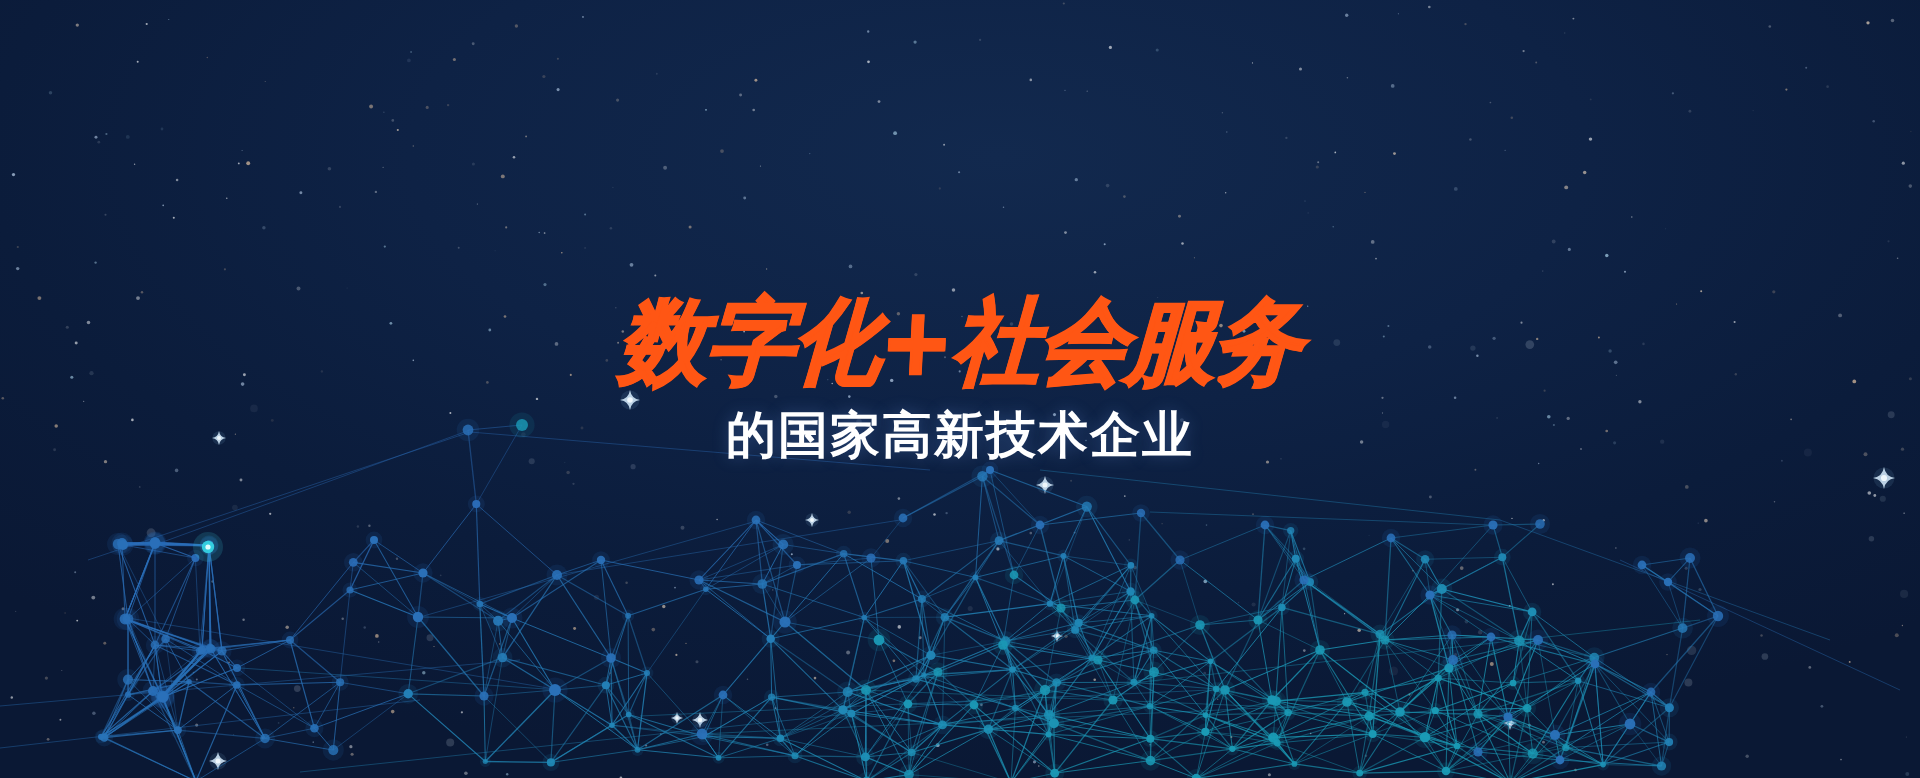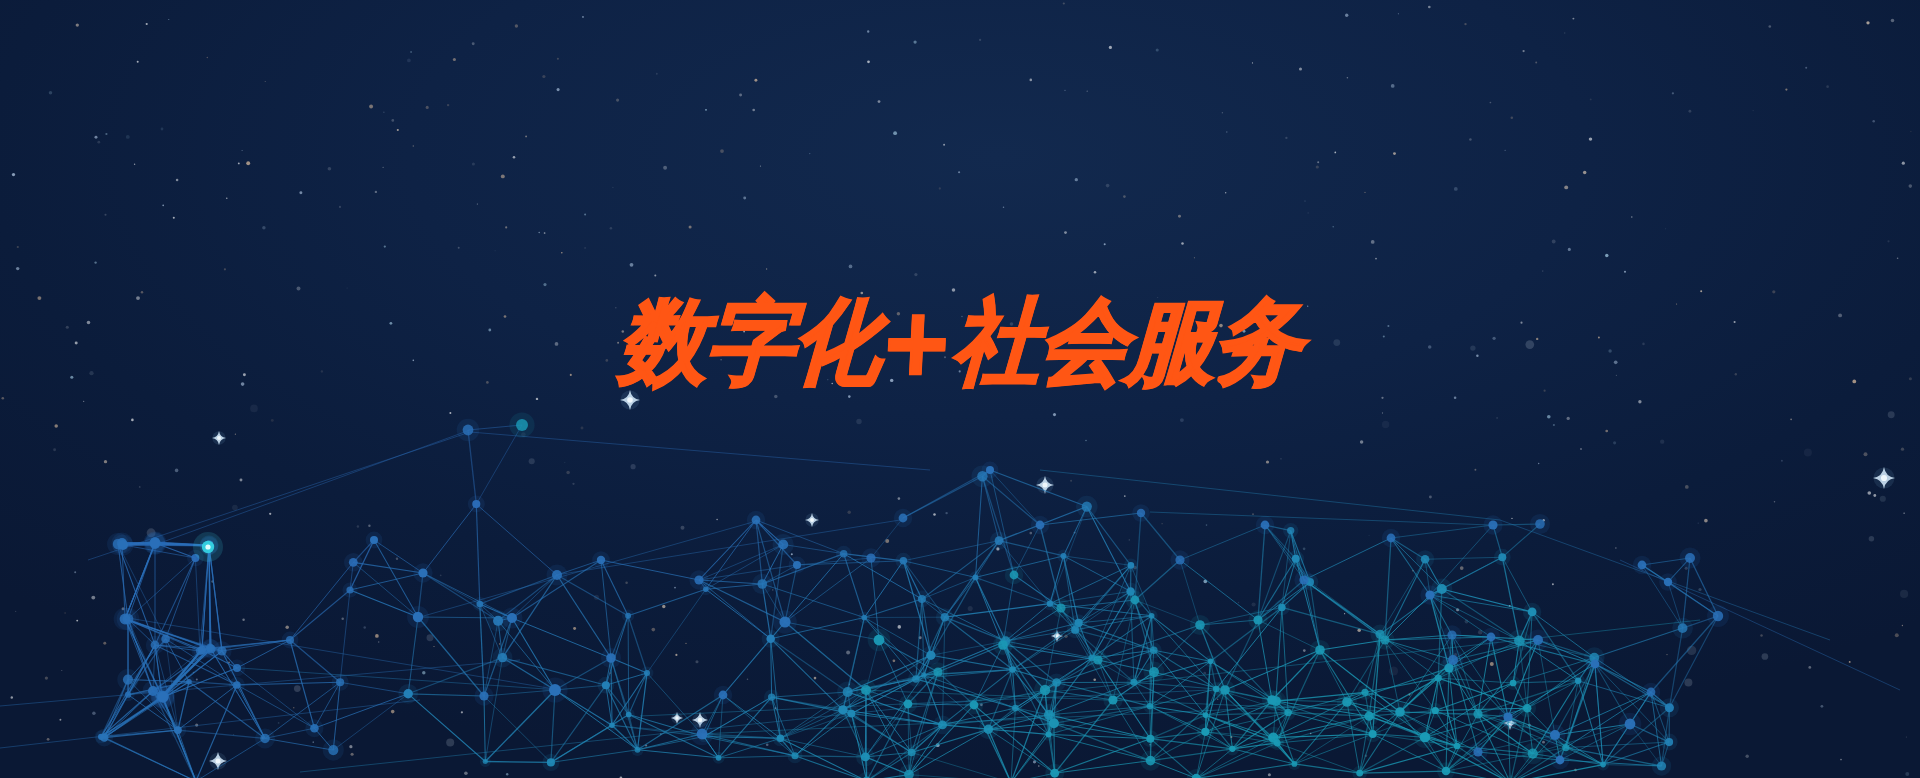--- a/index.html
+++ b/index.html
@@ -1975,15 +1975,16 @@
         <g>
           <circle cx="208" cy="547" r="15" fill="#3fd9e6" opacity="0.16"></circle>
           <circle cx="208" cy="547" r="6.2" fill="#35d2e2" opacity="0.95"></circle>
           <circle cx="208" cy="547" r="2.6" fill="#e8ffff" opacity="0.95"></circle>
         </g>
       </g>
     </svg>
 
   <div id="textblock">
     <div id="headline">数字化+社会服务</div>
+    <div id="subtitle">的国家高新技术企业</div>
   </div>
 
 </div>
 
 </body></html>

